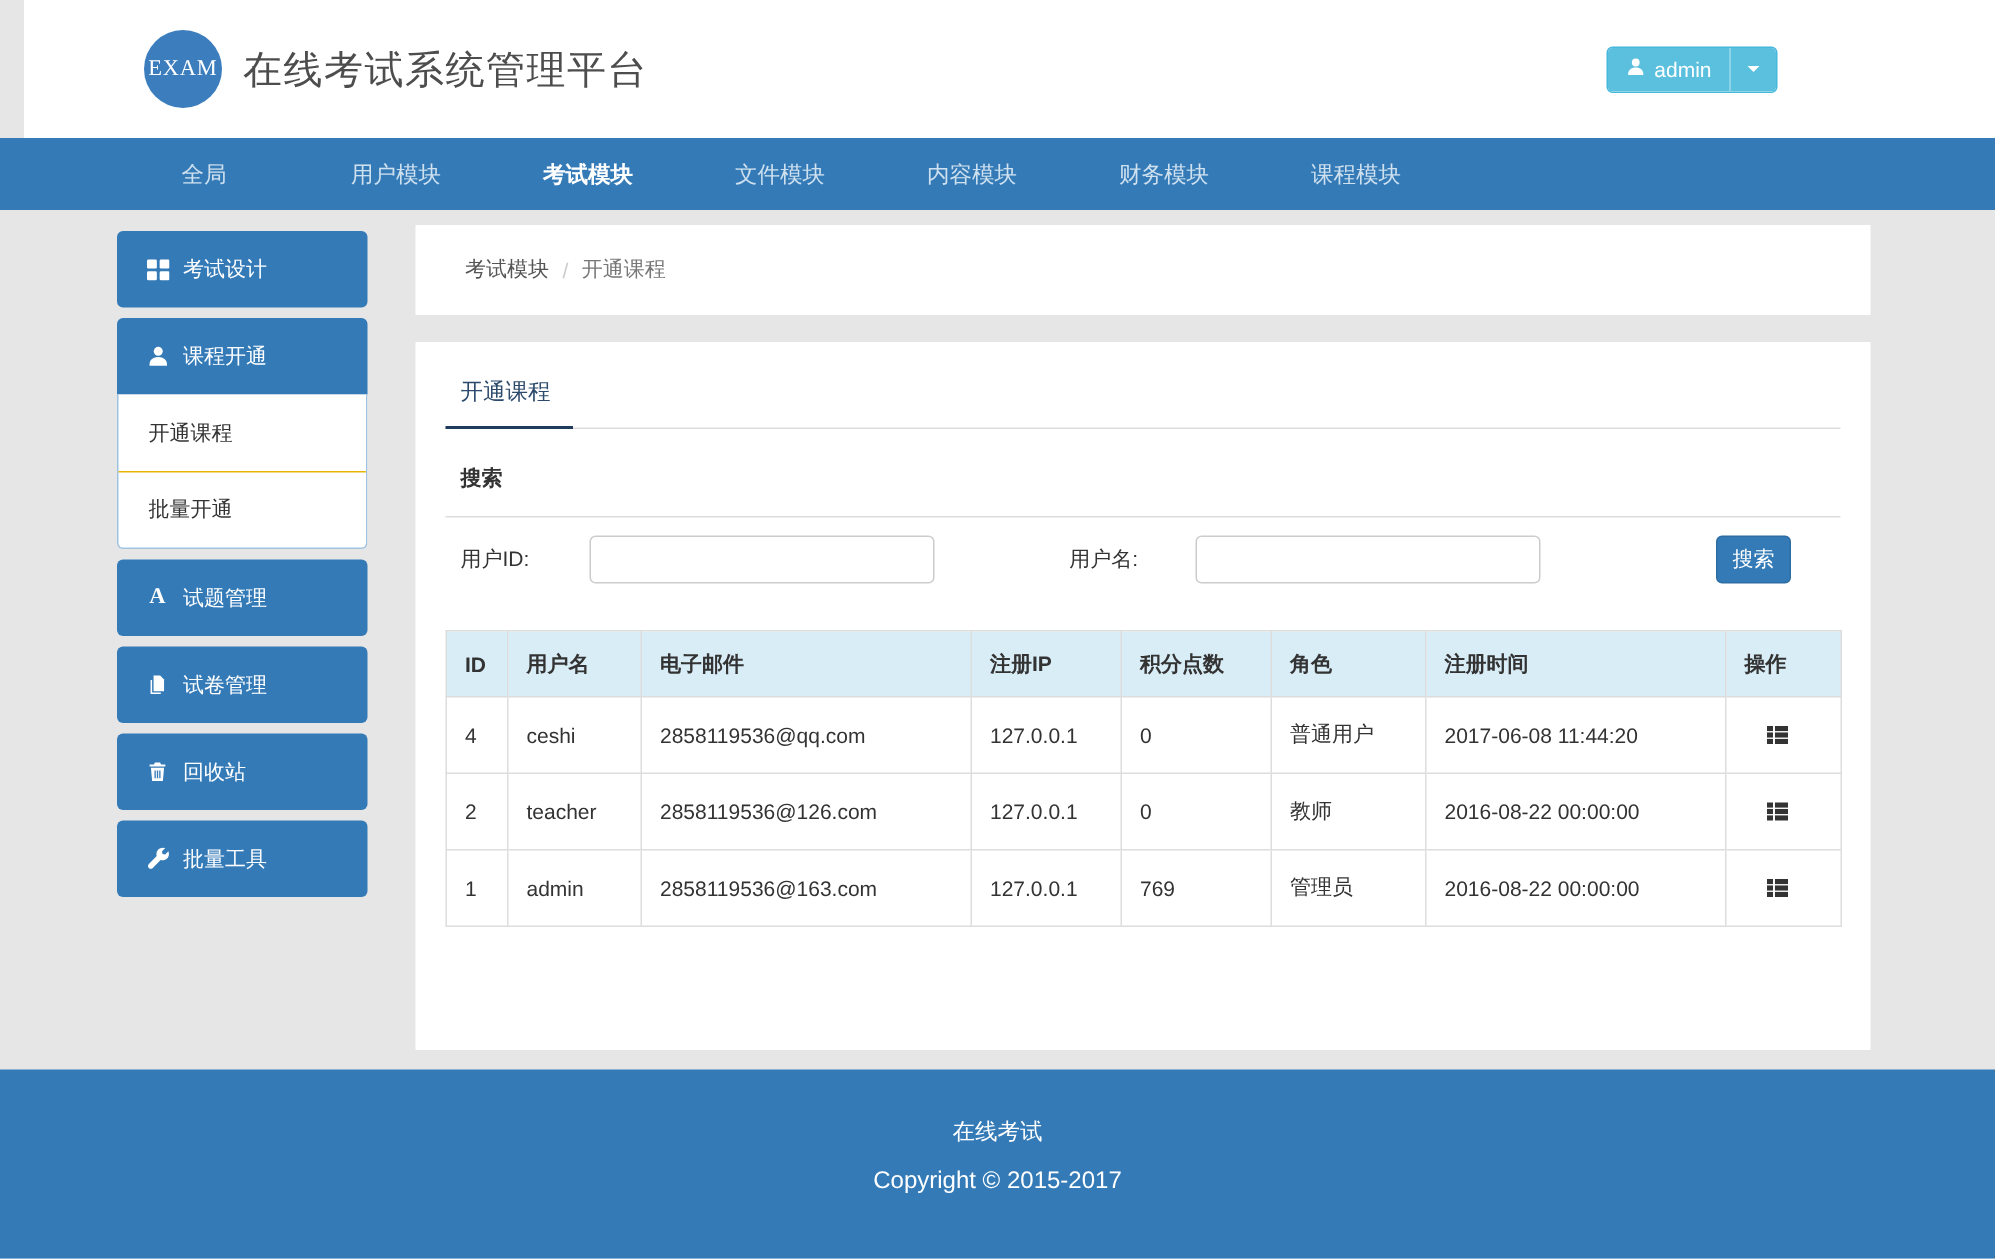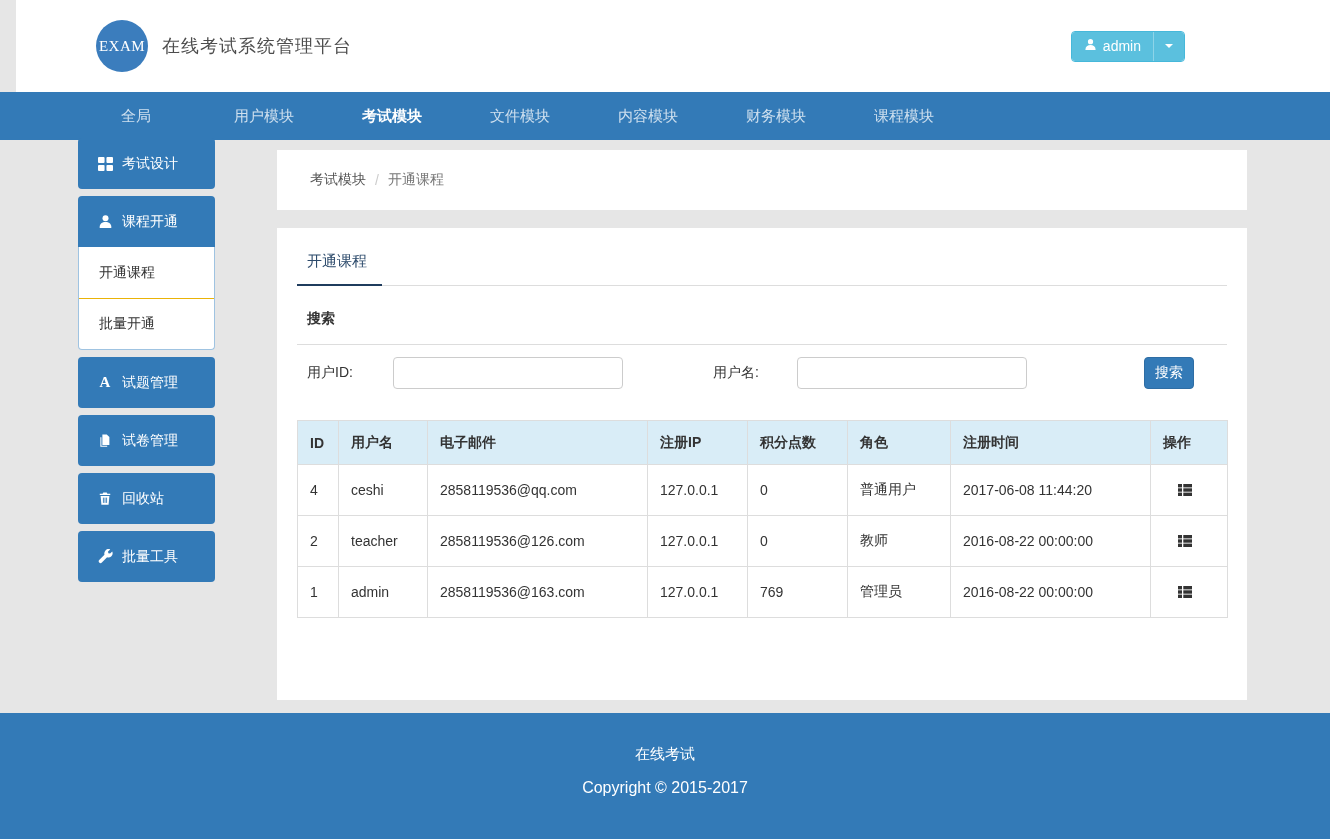--- a/index.html
+++ b/index.html
@@ -18,21 +18,21 @@
     display: flex; align-items: center;
     padding-left: 80px; padding-right: 145px; margin-left: 16px;
   }
   .logo-circle {
     width: 52px; height: 52px; border-radius: 50%;
     background: #3b7dbd; color: #fff;
     display: flex; align-items: center; justify-content: center;
     font-family: "Liberation Serif", serif;
     font-size: 15px; letter-spacing: .5px; flex: 0 0 auto;
   }
-  .site-title { font-size: 18px; color: #4d4d4d; margin-left: 14px; letter-spacing: 1px; }
+  .site-title { font-size: 26px; color: #4d4d4d; margin-left: 14px; letter-spacing: 1px; }
   .header-spacer { flex: 1; }
   .user-btn-group { display: inline-flex; height: 31px; border: 1px solid #46b8da; border-radius: 4px; overflow: hidden; }
   .user-btn-main {
     background: #5bc0de; color: #fff; border: none; cursor: pointer;
     display: flex; align-items: center; gap: 6px;
     padding: 0 12px; font-size: 14px;
     font-family: "Liberation Sans", sans-serif;
   }
   .user-btn-caret {
     background: #5bc0de; border: none; border-left: 1px solid #8ed4e8;
@@ -45,21 +45,21 @@
     height: 48px; background: #337ab7;
     display: flex; align-items: stretch; padding-left: 72px;
   }
   .nav-item {
     width: 128px; display: flex; align-items: center; justify-content: center;
     color: #cfe0ef; font-size: 15px; text-decoration: none; cursor: pointer;
   }
   .nav-item.active { color: #fff; font-weight: bold; }
 
   
-  .sidebar { position: absolute; left: 78px; top: 138px; width: 137px; }
+  .sidebar { position: absolute; left: 78px; top: 154px; width: 167px; }
   .side-btn {
     height: 51px; background: #337ab7; border-radius: 4px;
     color: #fff; font-size: 14px;
     display: flex; align-items: center; gap: 9px;
     padding-left: 19px; margin-bottom: 7px; cursor: pointer;
   }
   .side-btn .icon { width: 16px; display: flex; justify-content: center; align-items: center; }
   .side-group { margin-bottom: 7px; border-radius: 16px; }
   .side-group .side-btn { margin-bottom: 0; border-radius: 4px 4px 0 0; }
   .side-submenu { border: 1px solid #9fc3e1; border-top: none; border-radius: 0 0 4px 4px; background: #fff; }

